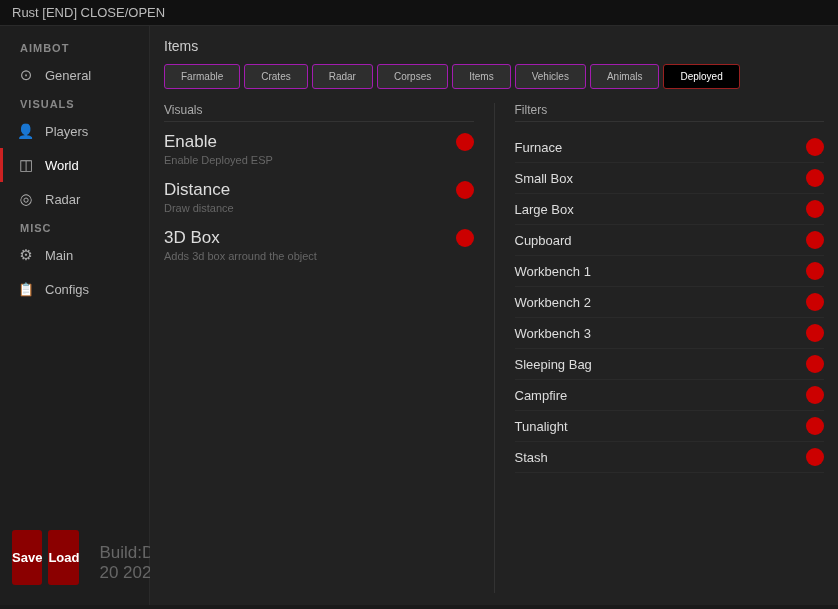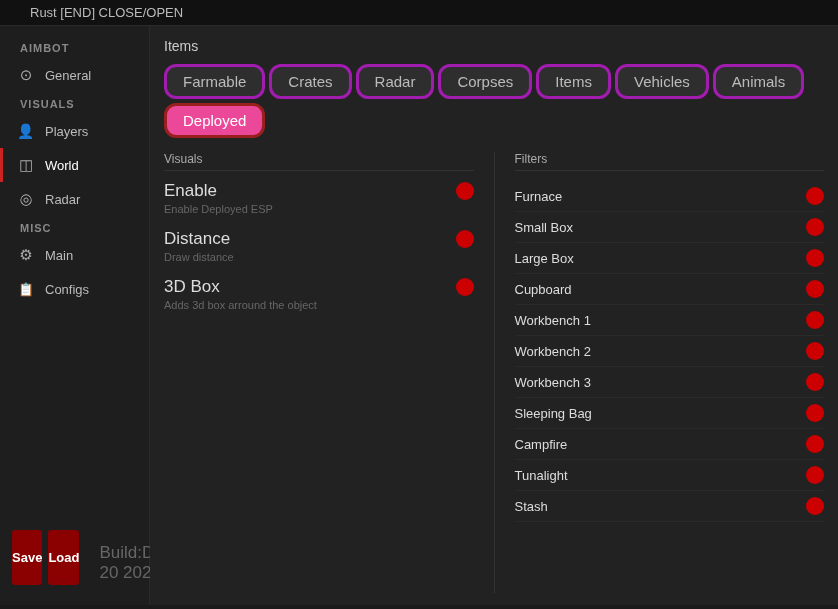--- a/index.html
+++ b/index.html
@@ -9,21 +9,21 @@
       background: #1a1a1a;
       font-family: 'Segoe UI', Arial, sans-serif;
       color: #ccc;
       overflow: hidden;
       font-size: 13px;
     }
 
     
     #titlebar {
       background: #111;
-      padding: 5px 30px;
+      padding: 5px 12px;
       font-size: 13px;
       color: #bbb;
       border-bottom: 1px solid #2a2a2a;
     }
 
     #app-layout {
       display: flex;
       height: calc(609px - 30px);
     }
 
@@ -126,29 +126,29 @@
     #tabs-row {
       display: flex;
       gap: 4px;
       margin-bottom: 14px;
       flex-wrap: wrap;
     }
 
     .tab-btn {
       padding: 6px 16px;
       background: #2e2e2e;
-      border: 3px solid #a21caf;
-      border-radius: 12px;
+      border: 1px solid #a21caf;
+      border-radius: 3px;
       color: #bbb;
       cursor: pointer;
-      font-size: 15px;
+      font-size: 10px;
     }
 
     .tab-btn.active {
-      background: #ec4899;
+      background: #000000;
       border-color: #9a2020;
       color: #fff;
     }
 
     
     #content-panels {
       display: flex;
       gap: 0;
       flex: 1;
       overflow: hidden;

